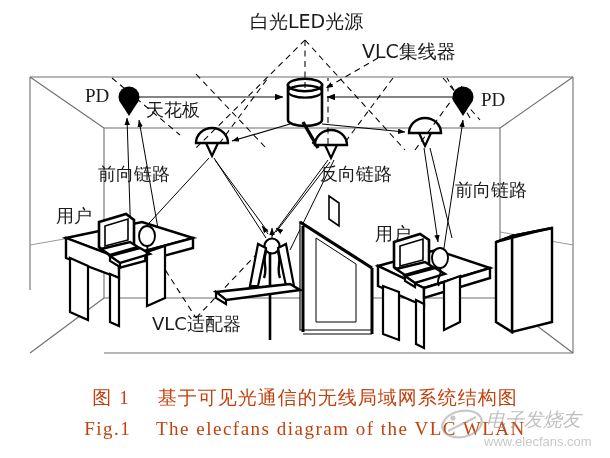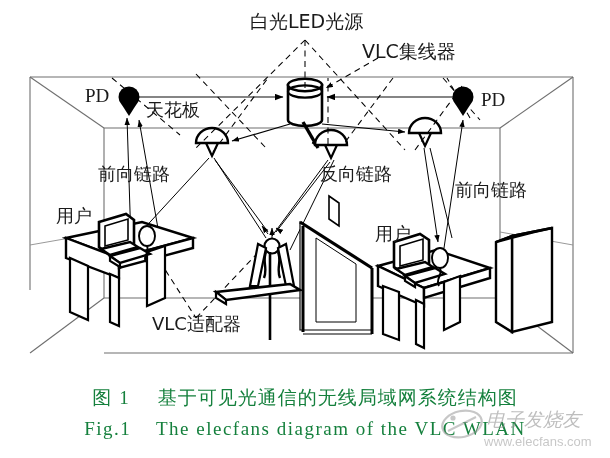--- a/index.html
+++ b/index.html
@@ -5,21 +5,21 @@
   html,body{margin:0;padding:0;background:#ffffff;}
   body{
     width:610px;height:458px;overflow:hidden;
     font-family:"Liberation Serif", serif;
     color:#000;
   }
   #page{position:relative;width:610px;height:458px;background:#fff;}
   svg{display:block;}
   .lbl{font-family:"Liberation Serif", serif;fill:#1a1a1a;}
   .cn{font-family:"DejaVu Sans", sans-serif;fill:#1a1a1a;}
-  .cap{position:absolute;left:0;width:610px;text-align:center;color:#15803d;}
+  .cap{position:absolute;left:0;width:610px;text-align:center;color:#c2410c;}
   #cap-cn{top:385px;font-size:19px;letter-spacing:1px;font-family:"DejaVu Sans",sans-serif;}
   #cap-en{top:418px;font-size:19px;letter-spacing:1.5px;font-family:"Liberation Serif",serif;}
   #cap-cn .num{font-family:"Liberation Serif",serif;}
   .wm{position:absolute;pointer-events:none;opacity:.55;}
   #wm-main{left:438px;top:398px;width:170px;height:56px;}
   #wm-txt{font-family:"DejaVu Sans",sans-serif;fill:#8a8a8a;}
   #wm-url{font-family:"Liberation Sans",sans-serif;fill:#9a9a9a;}
 </style>
 </head>
 <body>

